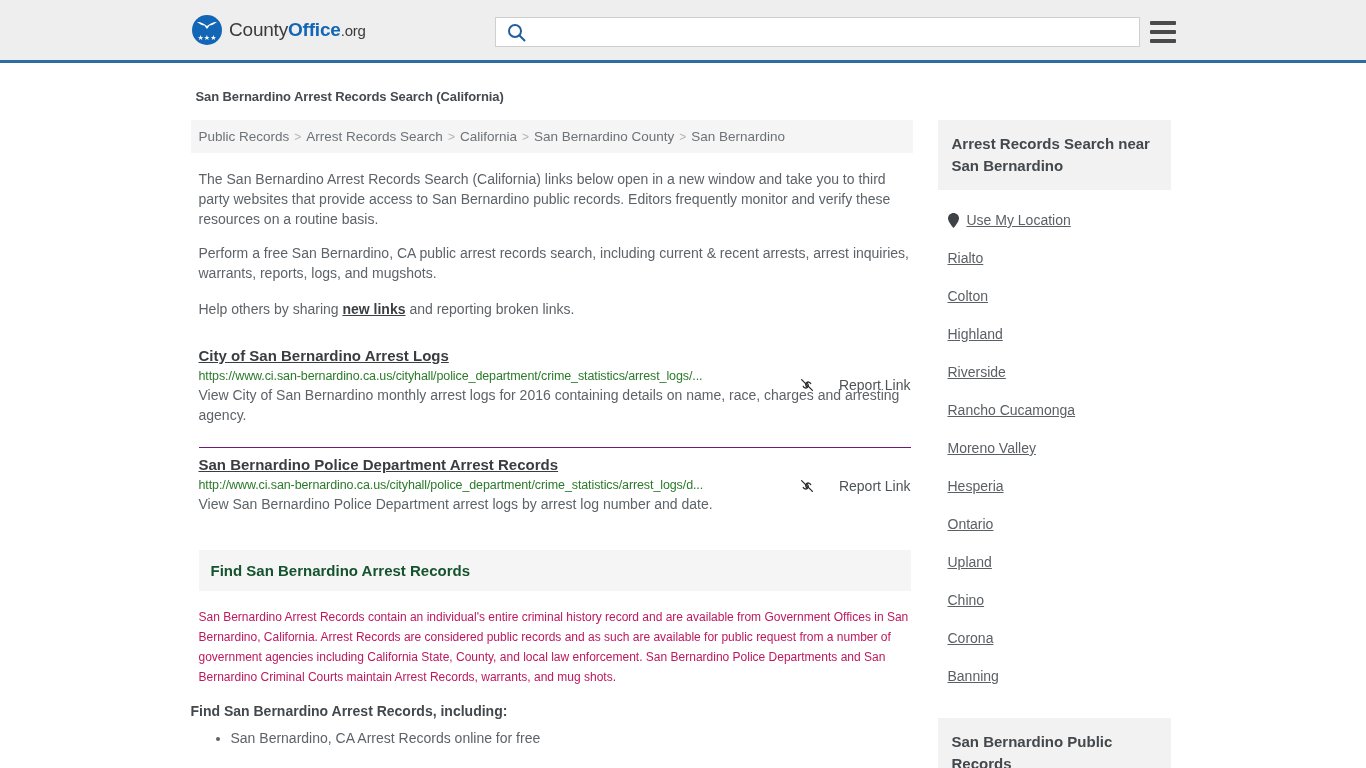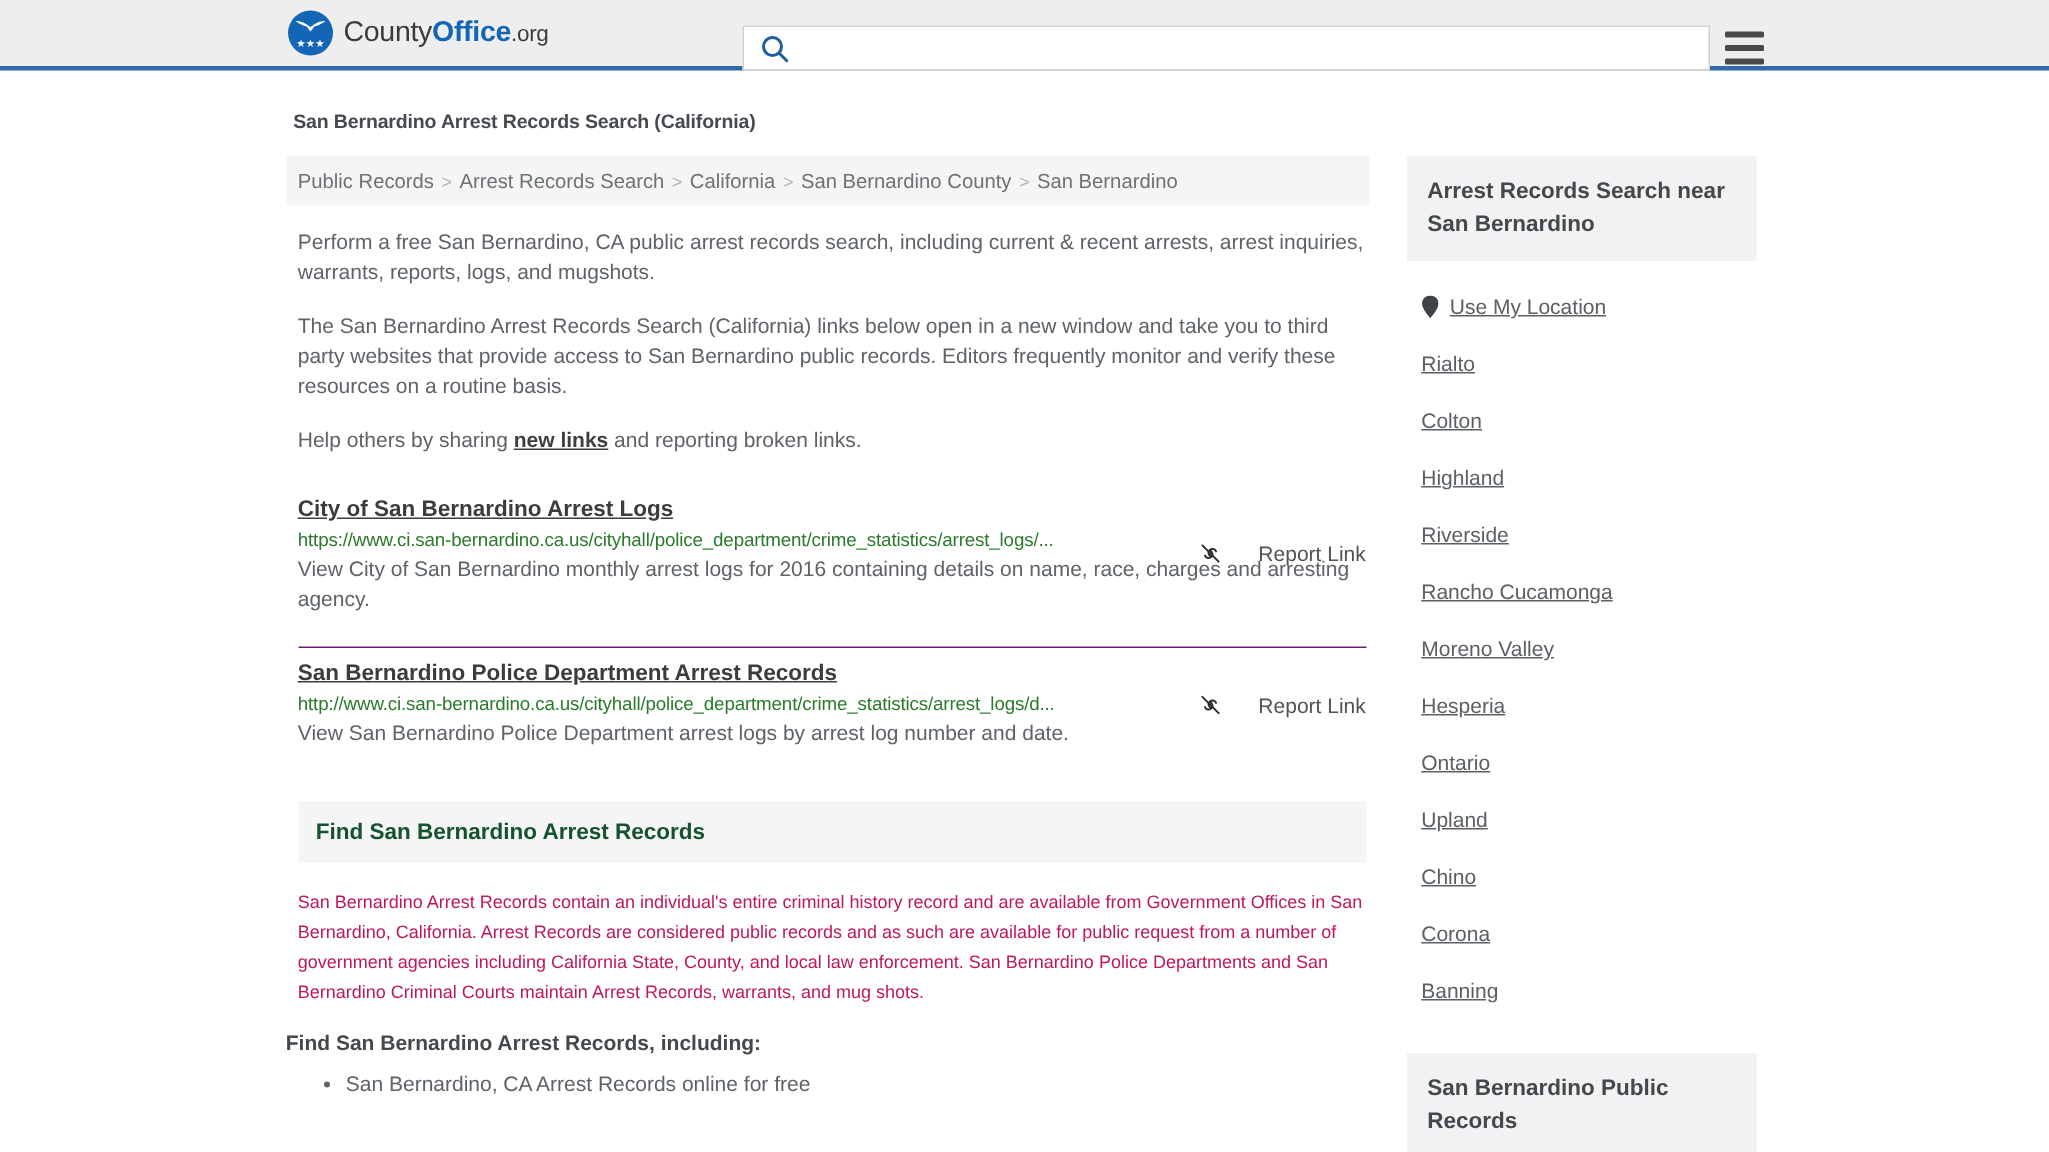--- a/index.html
+++ b/index.html
@@ -7,21 +7,21 @@
     margin: 0; padding: 0;
     width: 1366px; height: 768px;
     overflow: hidden;
     background: #ffffff;
     font-family: "Liberation Sans", sans-serif;
     color: #555b60;
   }
 
   
   .site-header {
-    height: 47px;
+    height: 63px;
     background: #eeeeee;
     border-bottom: 3px solid #2e6da4;
     display: flex;
     align-items: center;
     position: relative;
   }
   .logo-wrap {
     display: flex;
     align-items: center;
     margin-left: 192px;
@@ -306,22 +306,22 @@
     <h1 class="page-title">San Bernardino Arrest Records Search (California)</h1>
 
     <div class="cols">
 
       <div class="main-col">
 
         <div class="breadcrumb">
           <a>Public Records</a><span class="sep">&gt;</span><a>Arrest Records Search</a><span class="sep">&gt;</span><a>California</a><span class="sep">&gt;</span><a>San Bernardino County</a><span class="sep">&gt;</span><a>San Bernardino</a>
         </div>
 
+        <p class="copy p2">The San Bernardino Arrest Records Search (California) links below open in a new window and take you to third party websites that provide access to San Bernardino public records. Editors frequently monitor and verify these resources on a routine basis.</p>
         <p class="copy p1">Perform a free San Bernardino, CA public arrest records search, including current &amp; recent arrests, arrest inquiries, warrants, reports, logs, and mugshots.</p>
-        <p class="copy p2">The San Bernardino Arrest Records Search (California) links below open in a new window and take you to third party websites that provide access to San Bernardino public records. Editors frequently monitor and verify these resources on a routine basis.</p>
         <p class="copy p3"><span>Help others by sharing </span><a>new links</a><span> and reporting broken links.</span></p>
 
         <div class="result first">
           <a class="result-title">City of San Bernardino Arrest Logs</a>
           <div class="report-link">
             <svg class="unlink-icon" viewBox="0 0 16 16">
               <path d="M2.6 2.6 L13.4 13.4" stroke="#2b2b2b" stroke-width="1.3" stroke-linecap="round"></path>
               <path d="M4.3 9.4 a2.6 2.6 0 1 0 3.4 -3.4" stroke="#2b2b2b" stroke-width="1.3" fill="none" stroke-linecap="round"></path>
               <path d="M11.7 6.6 a2.6 2.6 0 1 0 -3.4 3.4" stroke="#2b2b2b" stroke-width="1.3" fill="none" stroke-linecap="round"></path>
             </svg>

